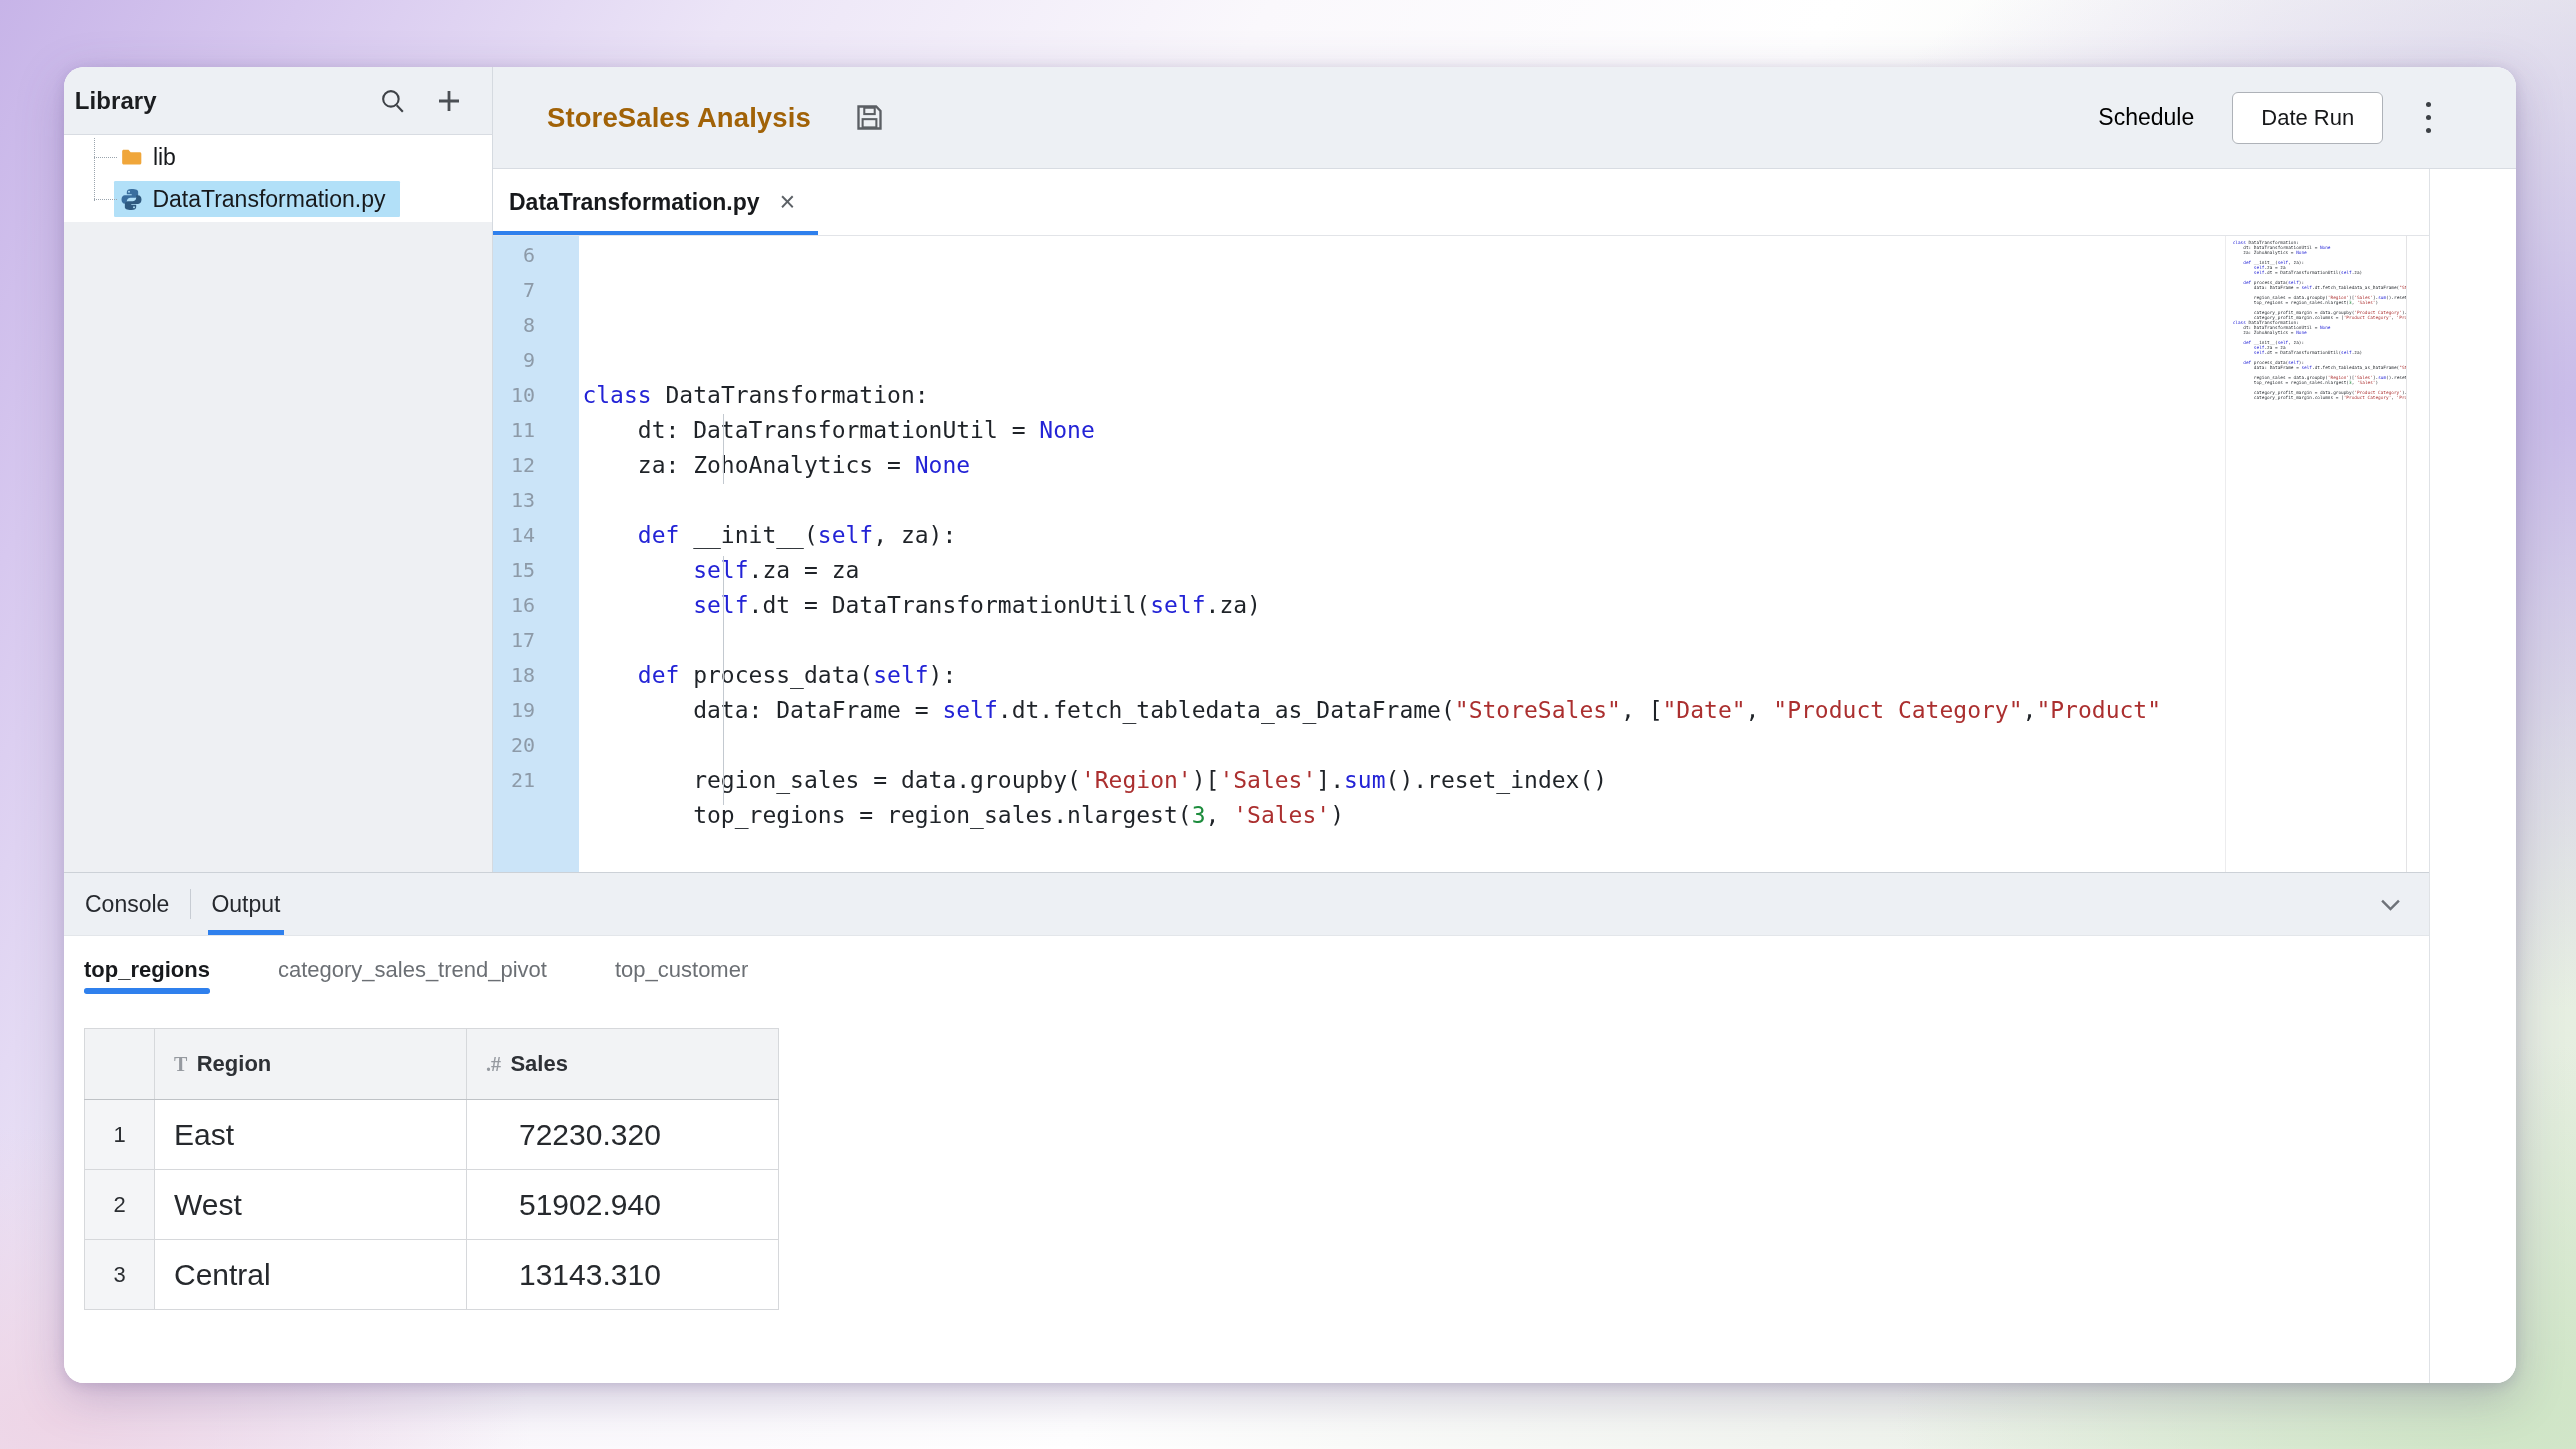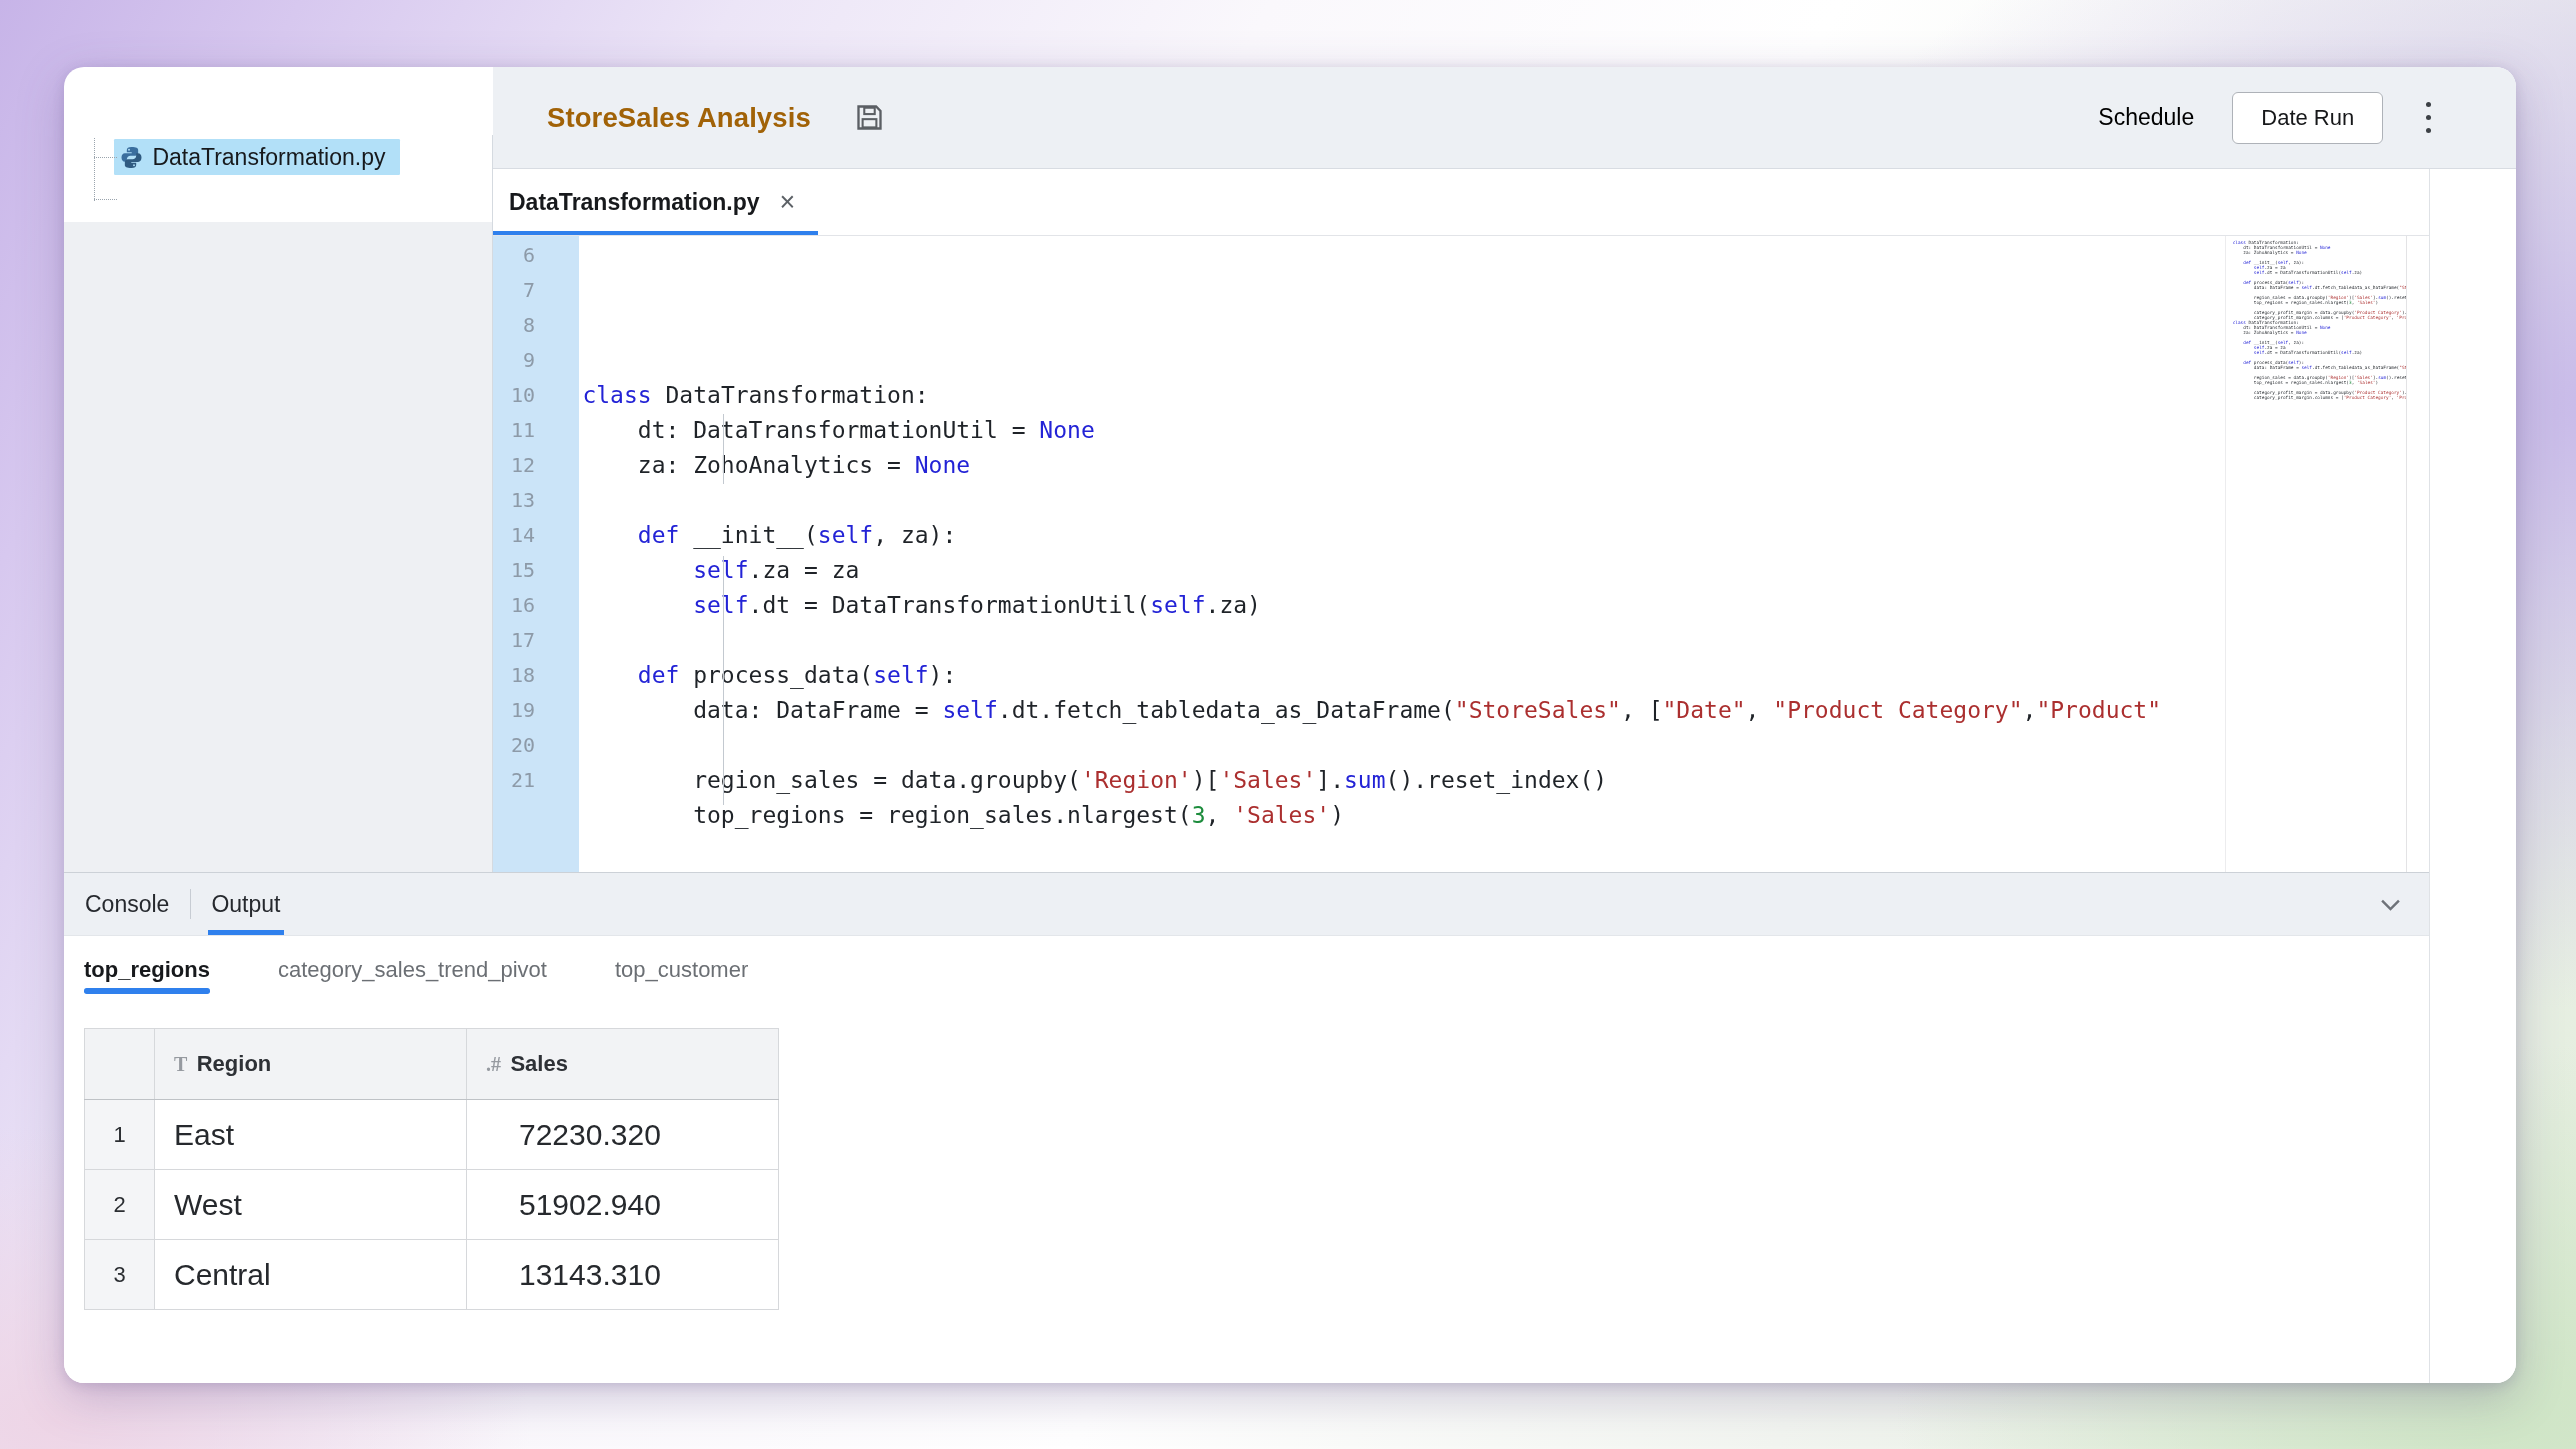--- a/index.html
+++ b/index.html
@@ -131,20 +131,34 @@
   .out-table tbody th { background:#f4f5f7; font-size:22px; font-weight:400; color:#2b2e32; text-align:center; }
   .out-table td { font-size:30px; color:#26292d; padding-left:19px; }
   .out-table td.num { padding-left:52px; }
 </style>
 </head>
 <body>
 
 <div class="page">
   <div class="card">
 
+    <div class="sidebar-header">
+      <span class="lib-title">Library</span>
+      <span class="icon-btn">
+        <svg width="29.5" height="29.5" viewBox="0 0 24 24">
+            <circle cx="10.5" cy="10.5" r="6.3" fill="none" stroke="#3e4247" stroke-width="1.7"></circle>
+            <line x1="15.2" y1="15.6" x2="20.2" y2="21" stroke="#3e4247" stroke-width="1.7"></line>
+          </svg>
+      </span>
+      <span class="icon-btn">
+        <svg width="32" height="32" viewBox="0 0 24 24">
+            <path d="M12 4.5v15M4.5 12h15" stroke="#4b4f54" stroke-width="2.1" fill="none"></path>
+          </svg>
+      </span>
+    </div>
 
     <div class="main-header">
       <span class="app-title">StoreSales Analysis</span>
       <span class="save-btn icon-btn">
         <svg width="33" height="33" viewBox="0 0 24 24">
             <path d="M4 4h12.8L20 7.2V20H4z" fill="none" stroke="#5b5f64" stroke-width="1.7"></path>
             <rect x="8.2" y="4.9" width="7.6" height="4.6" fill="none" stroke="#5b5f64" stroke-width="1.5"></rect>
             <rect x="7" y="13.2" width="10" height="6" fill="none" stroke="#5b5f64" stroke-width="1.5"></rect>
           </svg>
       </span>
@@ -157,20 +171,30 @@
           <i></i>
         </span>
     </div>
 
     <div class="sidebar-body">
       <div class="tree-box">
         <div class="tree-guide-v"></div>
         <div class="tree-guide-h" style="top:22px"></div>
         <div class="tree-guide-h" style="top:64px"></div>
 
+      <div class="tree-row">
+            <span class="tree-chip">
+              <span class="icon-btn">
+                <svg width="25.5" height="23" viewBox="0 0 24 24">
+                  <path d="M2 5.6C2 4.7 2.7 4 3.6 4h5l2.2 2.6h9.6c.9 0 1.6.7 1.6 1.6v9.6c0 .9-.7 1.6-1.6 1.6H3.6c-.9 0-1.6-.7-1.6-1.6z" fill="#f0a63a"></path>
+                </svg>
+              </span>
+              <span class="tree-label">lib</span>
+            </span>
+          </div>
           <div class="tree-row">
             <span class="tree-chip selected">
               <span class="icon-btn">
                 <svg width="25" height="25" viewBox="0 0 24 24">
                   <path d="M11.9 2c-2.9 0-4.4 1.2-4.4 2.9v2h4.7v.9H5.7c-2 0-3.3 1.7-3.3 4.2 0 2.4 1.3 4.1 3.3 4.1h1.8v-2.4c0-1.9 1.6-3.4 3.5-3.4h4.5c1.6 0 2.9-1.3 2.9-2.9V4.9C18.4 3.2 16.8 2 11.9 2zM9.6 3.7a.9.9 0 1 1 0 1.8.9.9 0 0 1 0-1.8z" fill="#3a6e9e"></path>
                   <path d="M12.1 22c2.9 0 4.4-1.2 4.4-2.9v-2h-4.7v-.9h6.5c2 0 3.3-1.7 3.3-4.2 0-2.4-1.3-4.1-3.3-4.1h-1.8v2.4c0 1.9-1.6 3.4-3.5 3.4H8.5c-1.6 0-2.9 1.3-2.9 2.9v2.5c0 1.7 1.6 2.9 6.5 2.9zm2.3-1.7a.9.9 0 1 1 0-1.8.9.9 0 0 1 0 1.8z" fill="#2f5a80"></path>
                 </svg>
               </span>
               <span class="tree-label">DataTransformation.py</span>
             </span>

